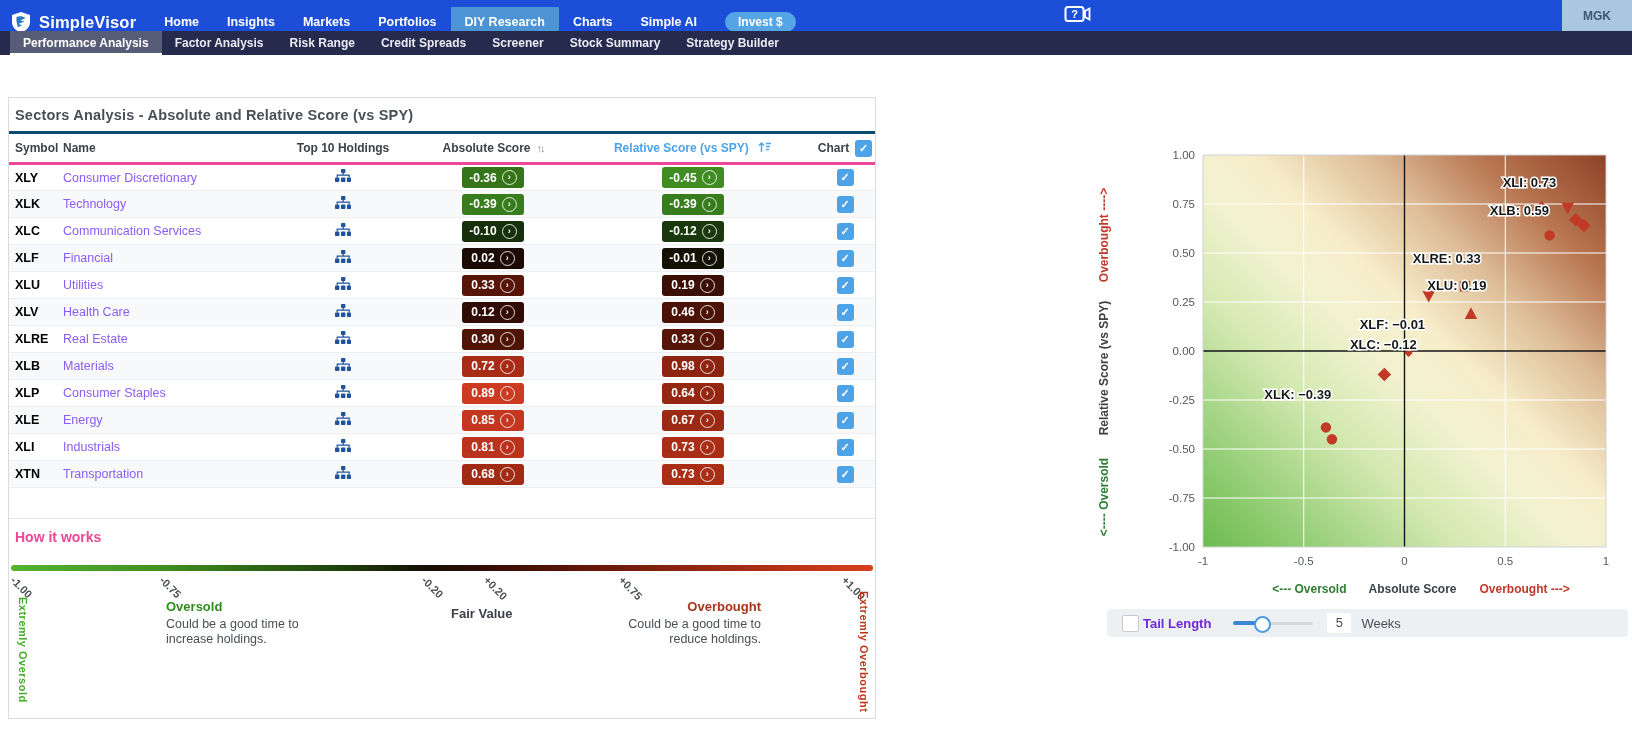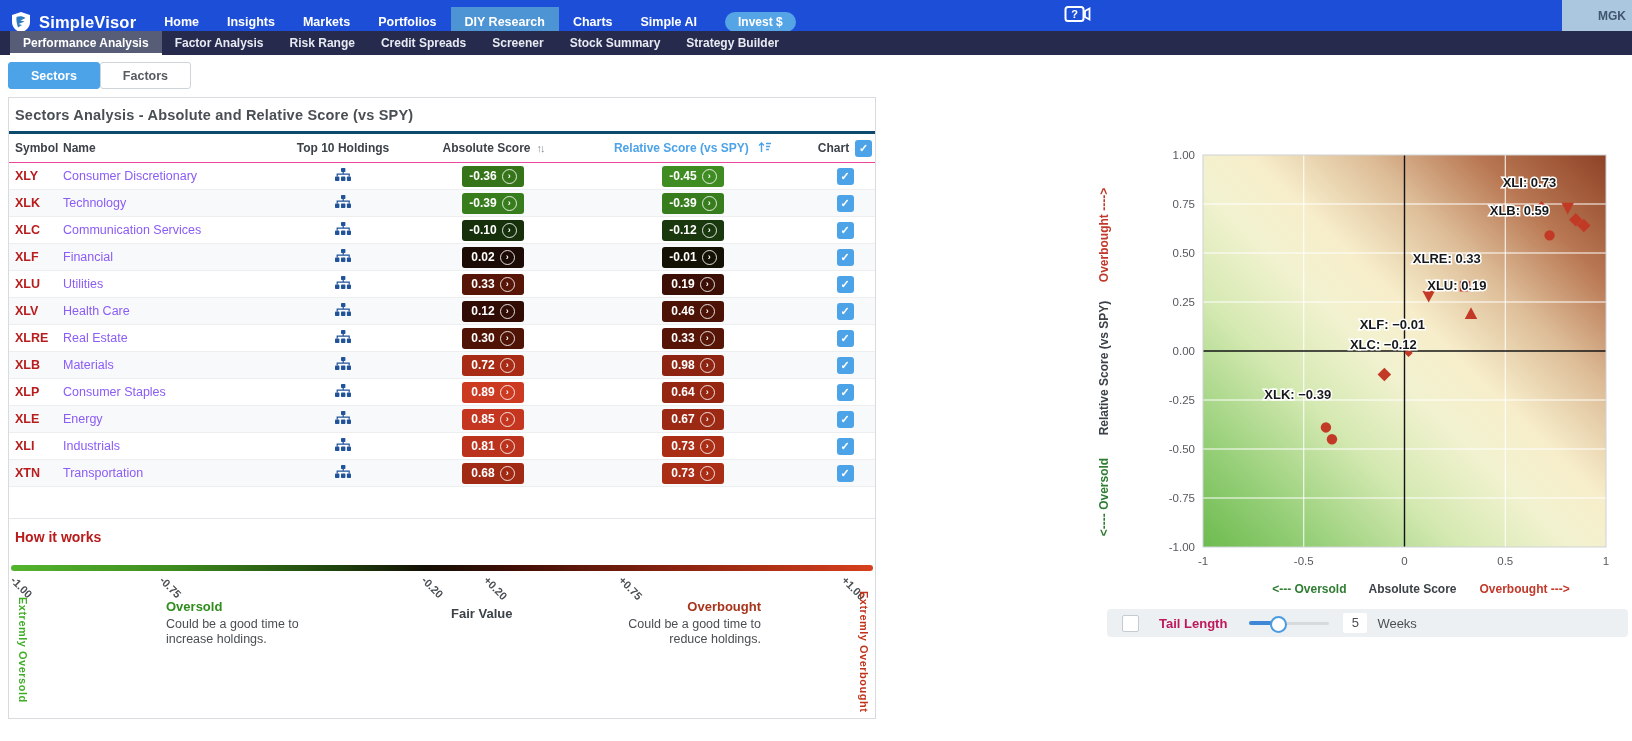--- a/index.html
+++ b/index.html
@@ -8,79 +8,79 @@
   
   .topnav{position:absolute;left:0;top:0;width:100%;height:44px;background:#1d4ed8;display:flex;align-items:center;}
   .brand{display:flex;align-items:center;gap:7px;padding-left:10px;color:#fff;font-size:16.5px;font-weight:bold;letter-spacing:.2px;}
   .nav-items{display:flex;height:31px;margin-left:14px;}
   .nav-item{color:#fff;font-size:12.5px;font-weight:bold;line-height:31px;padding:0 14px;cursor:pointer;white-space:nowrap;}
   .nav-item.active{background:#4c94d3;}
   .invest{margin-left:14px;background:#54a4e6;border:none;color:#fff;font-family:inherit;
           font-size:12px;font-weight:bold;height:20px;padding:0 13px;border-radius:10px;cursor:pointer;}
   .help-ic{position:absolute;left:1064px;top:5px;cursor:pointer;}
   .account{position:absolute;right:0;top:0;width:70px;height:31px;background:#abc7e0;border:none;
-           color:#3f566d;font-family:inherit;font-size:12px;font-weight:bold;cursor:pointer;text-align:right;}
+           color:#3f566d;font-family:inherit;font-size:12px;font-weight:bold;cursor:pointer;}
   
   .subnav{position:absolute;left:0;top:31px;width:100%;height:24px;background:#262b4d;display:flex;padding-left:10px;box-sizing:border-box;}
   .sub-item{color:#e8eaf2;font-size:12px;font-weight:bold;line-height:24px;padding:0 13px;cursor:pointer;white-space:nowrap;}
   .sub-item.active{background:#575c77;color:#fff;box-shadow:inset 0 -2px 0 #ffffff;}
   
   .content{position:absolute;left:0;top:55px;right:0;bottom:0;background:#fff;}
   .tabs{position:absolute;left:8px;top:7px;display:flex;}
   .tab{height:27px;line-height:27px;padding:0 22px;font-size:12.5px;font-weight:bold;border:1px solid #cfd4d8;
        background:#fff;color:#565b60;border-radius:3px;cursor:pointer;box-sizing:border-box;}
   .tab.active{background:#4da3e8;border-color:#4da3e8;color:#fff;}
   
   .card{position:absolute;left:8px;top:42px;width:868px;height:622px;background:#fff;border:1px solid #d8dcdf;box-sizing:border-box;}
   .card-title{font-size:14.5px;font-weight:bold;color:#4a4f54;padding:9px 0 8px 6px;border-bottom:3px solid #0c4a6e;letter-spacing:.2px;}
   table{width:100%;border-collapse:collapse;table-layout:fixed;}
   col.w-sym{width:46px}col.w-name{width:216px}col.w-hold{width:144px}col.w-abs{width:156px}col.w-rel{width:244px}col.w-chk{width:60px}
   th{font-size:12px;font-weight:bold;color:#3c4248;height:26px;white-space:nowrap;overflow:visible;}
   th.c-sym{text-align:left;padding-left:6px;}th.c-name{text-align:left;padding-left:8px;}
   th.c-hold,th.c-abs,th.c-rel,th.c-chk{text-align:center;}
   th.c-rel .rel-hdr{color:#4da3e8;}
-  thead tr{border-bottom:1px solid #ec4899;}
+  thead tr{border-bottom:3px solid #ec4899;}
   tbody tr{height:27px;border-bottom:1px solid #eceef0;}
   tbody tr:nth-child(even){background:#f8f9fa;}
   td{font-size:12.5px;vertical-align:middle;}
   td.c-sym{padding-left:6px;}td.c-name{padding-left:8px;color:#8b5cf6;}
   td.c-hold,td.c-abs,td.c-rel,td.c-chk{text-align:center;}
-  .sym{color:#b91c1c;font-weight:bold;cursor:pointer;}
+  .sym{color:#000000;font-weight:bold;cursor:pointer;}
   .sort-ud{color:#8a9096;font-size:11px;letter-spacing:-2px;margin-left:6px;cursor:pointer;}
   .badge{display:inline-flex;align-items:center;justify-content:center;gap:5px;min-width:62px;height:21px;
          border-radius:3px;color:#fff;font-weight:bold;font-size:12px;cursor:pointer;padding:0 4px;box-sizing:border-box;}
   .chev{width:13px;height:13px;border:1px solid rgba(255,255,255,.85);border-radius:50%;font-size:9px;line-height:12px;text-align:center;font-weight:bold;}
   .cbx{display:inline-block;width:17px;height:17px;background:#4da3e8;border-radius:3px;color:#fff;
        font-size:11px;line-height:17px;text-align:center;font-weight:bold;cursor:pointer;vertical-align:middle;}
   th .cbx{margin-left:6px;}
   .hold-ic{cursor:pointer;display:inline-block;}
   
   .hiw{position:absolute;left:0;right:0;top:420px;height:200px;border-top:1px solid #e5e8ea;}
-  .hiw-title{position:absolute;left:6px;top:10px;font-size:14px;font-weight:bold;color:#b91c1c;}
+  .hiw-title{position:absolute;left:6px;top:10px;font-size:14px;font-weight:bold;color:#ec4899;}
   .hiw-bar{position:absolute;left:2px;right:2px;top:46px;height:6px;border-radius:3px;}
   .hiw-tick{position:absolute;top:55px;font-size:11px;font-weight:bold;color:#4a4f54;transform:rotate(45deg);transform-origin:left top;white-space:nowrap;}
   .zone{position:absolute;top:80px;font-size:12.5px;color:#4a4f54;line-height:15px;}
   .zone .zt{font-size:13px;font-weight:bold;margin-bottom:3px;}
   .zone.oversold .zt{color:#2f8c1d;}
   .zone.fair{top:87px;}.zone.fair .zt{color:#3c4248;}
   .zone.overbought{text-align:right;}
   .zone.overbought .zt{color:#a8341c;}
   .vlab{position:absolute;writing-mode:vertical-rl;font-size:11px;font-weight:bold;letter-spacing:.5px;white-space:nowrap;}
   .vlab.green{left:8px;top:78px;color:#3fae27;}
   .vlab.red{right:5px;top:72px;color:#c0331b;}
   
   .chart-wrap{position:absolute;left:1072px;top:85px;width:560px;height:470px;}
   text.tick{fill:#55595e;font:11.5px "Liberation Sans",sans-serif;}
   text.pt-label{font:bold 13px "Liberation Sans",sans-serif;fill:#16181a;stroke:#ffffff;stroke-width:3px;paint-order:stroke;}
   text.ax{font:bold 12px "Liberation Sans",sans-serif;}
   
   .tailbar{position:absolute;left:1107px;top:554px;width:521px;height:28px;background:#edf0f2;border-radius:4px;
            display:flex;align-items:center;padding-left:15px;box-sizing:border-box;}
   .tail-cbx{width:15px;height:15px;background:#fff;border:1px solid #c5cbd0;border-radius:2px;cursor:pointer;}
-  .tail-label{font-size:13px;font-weight:bold;color:#be185d;margin-left:20px;}
+  .tail-label{font-size:13px;font-weight:bold;color:#6d28d9;margin-left:4px;}
   .slider{position:relative;width:80px;height:15px;margin-left:22px;cursor:pointer;}
   .slider .track{position:absolute;left:0;right:0;top:6px;height:3px;background:#d6dadd;border-radius:2px;}
   .slider .fill{position:absolute;left:0;top:5.5px;height:4px;background:#3e86d6;border-radius:2px;}
   .slider .thumb{position:absolute;top:0;width:13px;height:13px;background:#fff;border:2px solid #4a9be0;border-radius:50%;box-sizing:content-box;}
   .tail-val{width:24px;height:20px;margin-left:14px;background:#fff;border:none;border-radius:2px;
             text-align:center;font-size:13px;color:#4a4f54;line-height:20px;}
   .tail-unit{font-size:13px;color:#4a4f54;margin-left:10px;}
 </style>
 </head>
 <body>
@@ -117,24 +117,20 @@
       <div class="sub-item active">Performance Analysis</div>
       <div class="sub-item">Factor Analysis</div>
       <div class="sub-item">Risk Range</div>
       <div class="sub-item">Credit Spreads</div>
       <div class="sub-item">Screener</div>
       <div class="sub-item">Stock Summary</div>
       <div class="sub-item">Strategy Builder</div>
     </div>
 
   <div class="content">
-    <div class="tabs" id="tabs">
-        <div class="tab active">Sectors</div>
-        <div class="tab">Factors</div>
-      </div>
 
     <div class="card">
       <div class="card-title">Sectors Analysis - Absolute and Relative Score (vs SPY)</div>
       <table>
         <colgroup>
           <col class="w-sym">
             <col class="w-name">
             <col class="w-hold">
             <col class="w-abs">
             <col class="w-rel">

